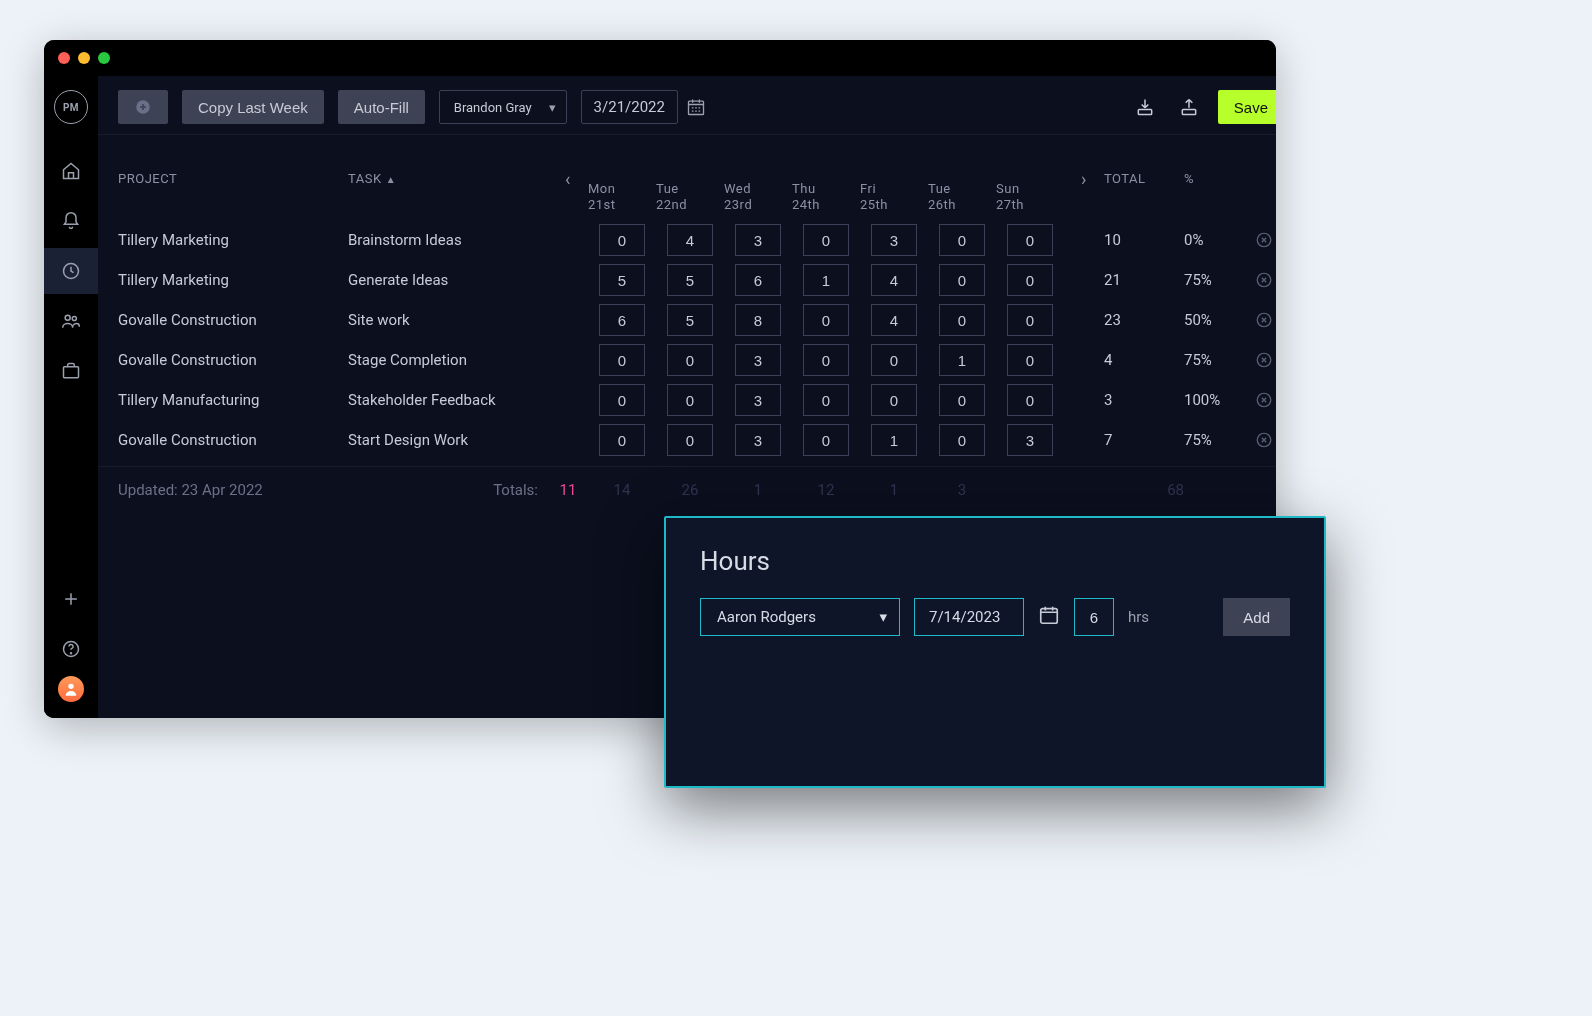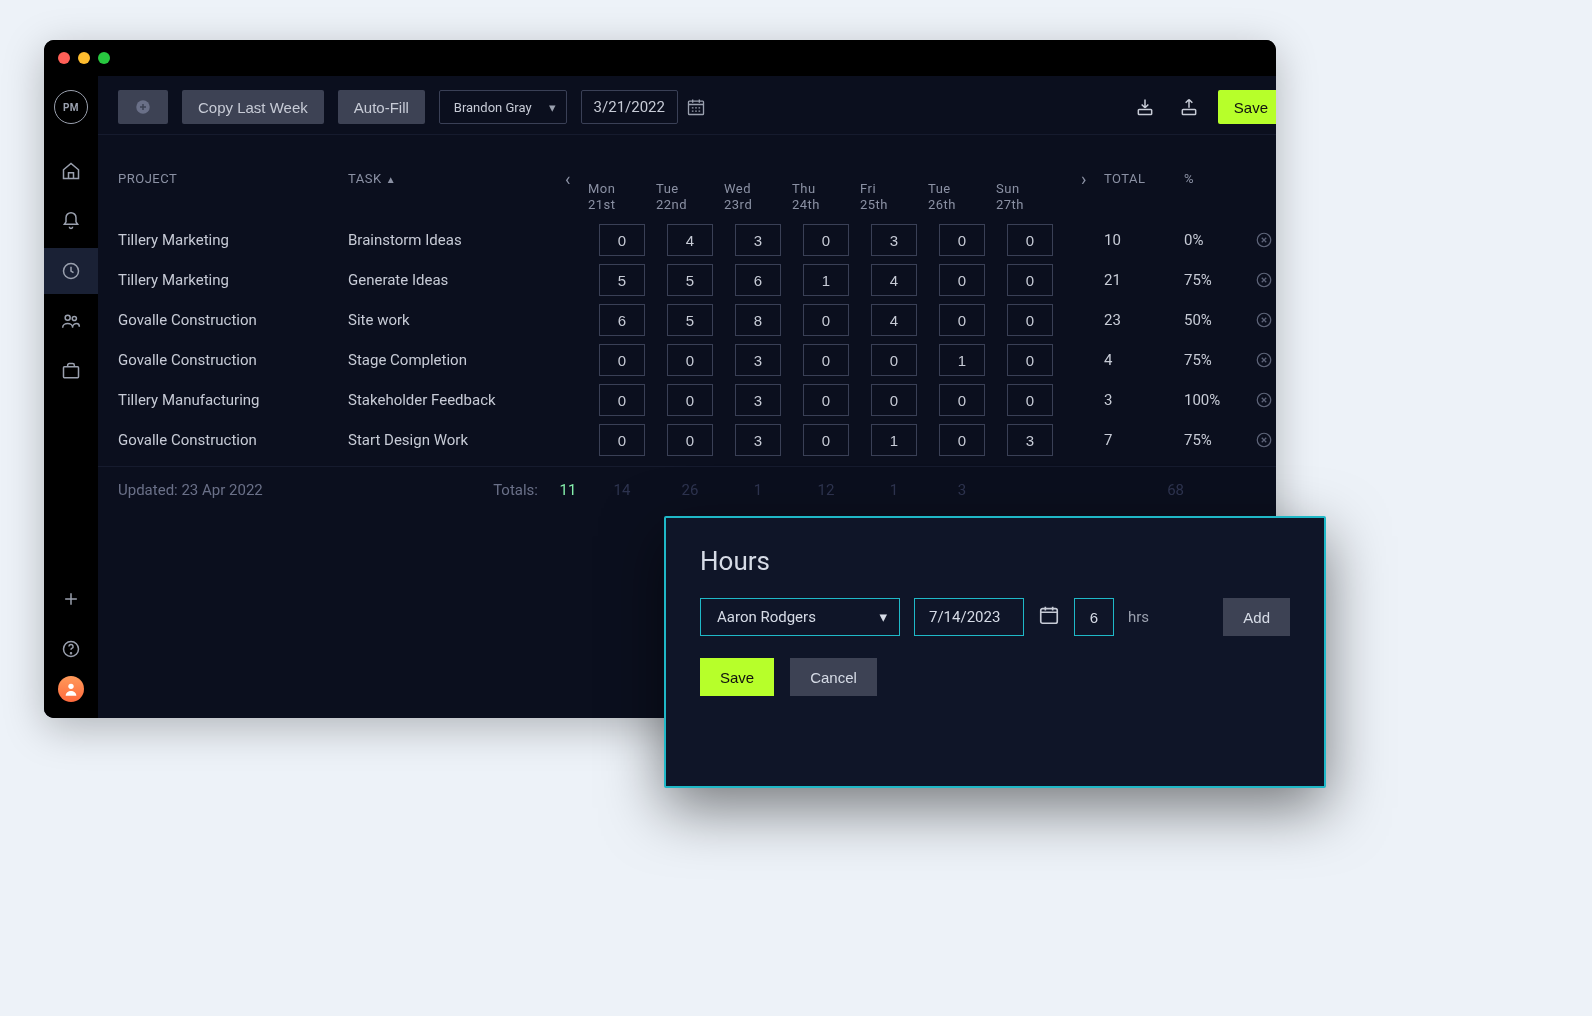--- a/index.html
+++ b/index.html
@@ -184,21 +184,21 @@
     grid-template-columns: 230px 200px 40px repeat(7, 68px) 40px 80px 60px 40px;
     align-items: center;
     padding: 14px 20px;
     font-size: 15px;
     color: #6a7088;
     border-top: 1px solid #161b2e;
     margin-top: 6px;
   }
   .totals-row .tlabel { text-align: right; padding-right: 10px; grid-column: 2; }
   .totals-row .tval { text-align: center; color: #2e3450; }
-  .totals-row .tval.first { color:#86efac; }
+  .totals-row .tval.first { color:#ec4899; }
 
   
   .modal {
     position: absolute;
     left: 664px;
     top: 516px;
     width: 662px;
     height: 272px;
     background: #0f1528;
     border: 2px solid #1fb8c7;
@@ -628,17 +628,13 @@
       <svg viewBox="0 0 24 24" fill="none" stroke="currentColor" stroke-width="1.8">
           <rect x="3" y="5" width="18" height="16" rx="2"></rect>
           <path d="M3 9h18M8 3v4M16 3v4"></path>
         </svg>
     </div>
     <input class="teal-num" value="6" style="">
     <span class="hrs-lbl">hrs</span>
     <div style="flex:1"></div>
     <button class="btn-gray">Add</button>
   </div>
-  <div>
-    <button class="btn-primary2">Save</button>
-    <button class="btn-gray">Cancel</button>
-  </div>
 </div>
 
 </body></html>

